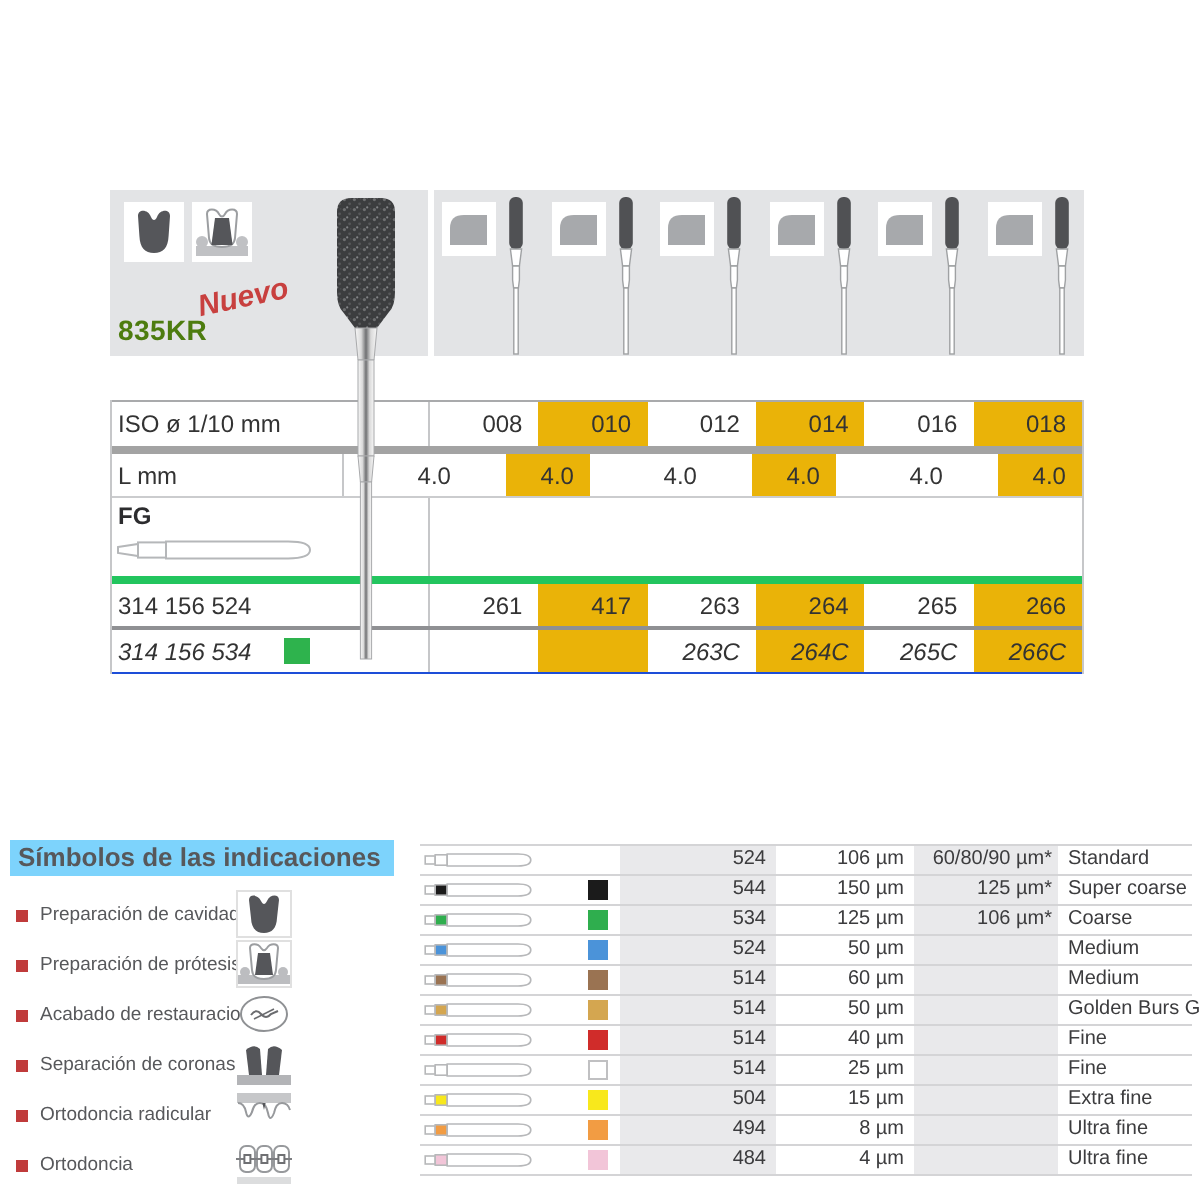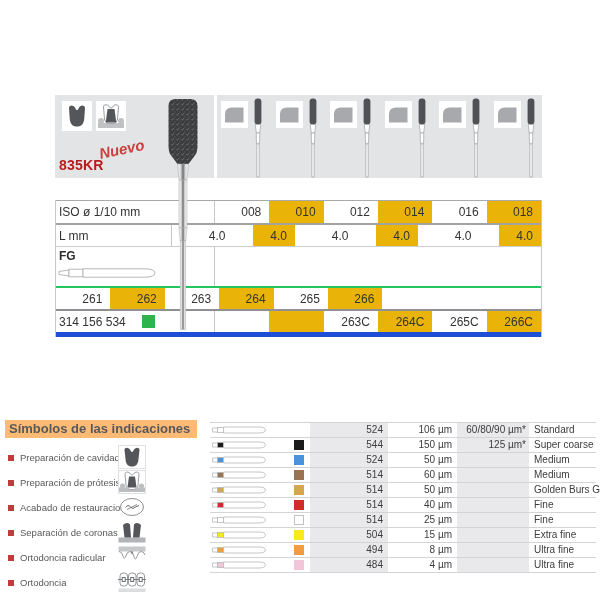--- a/index.html
+++ b/index.html
@@ -4,49 +4,49 @@
 <style>
   html,body{margin:0;padding:0;background:#fff;}
   .screen{position:relative;width:600px;height:600px;background:#ffffff;overflow:hidden;
           font-family:"Liberation Sans",sans-serif;color:#3a3a3c;}
 
   
   .pt{position:absolute;left:55px;top:88px;width:487px;height:246px;}
   .pt-header{position:absolute;left:0;top:7px;width:487px;height:83px;background:#e3e4e6;}
   .pt-header .vgap{position:absolute;left:159px;top:0;width:3px;height:83px;background:#fff;}
   .hicon{position:absolute;top:6px;width:30px;height:30px;}
-  .code-label{position:absolute;left:4px;top:62px;font-size:14px;font-weight:bold;color:#b91c1c;letter-spacing:0.2px;}
+  .code-label{position:absolute;left:4px;top:62px;font-size:14px;font-weight:bold;color:#4d7c0f;letter-spacing:0.2px;}
   .new-badge{position:absolute;left:46px;top:50px;font-size:15px;font-weight:bold;font-style:italic;
              color:#c8403f;transform:rotate(-12deg);transform-origin:left bottom;}
   .colhead{position:absolute;top:0;width:54px;height:83px;}
   .colhead .sq{position:absolute;left:6px;top:6px;width:27px;height:27px;background:#fff;}
   .colhead .bur{position:absolute;left:35px;top:3px;width:16px;height:80px;}
 
   .pt-rows{position:absolute;left:0;top:112px;width:487px;box-sizing:border-box;
            border-left:1px solid #c6c7c9;border-right:1px solid #c6c7c9;background:#fff;}
   .prow{display:flex;position:relative;}
-  .prow-iso{height:22px;border-top:1px solid #a9aaac;border-bottom:2px solid #a3a3a3;}
+  .prow-iso{height:22px;border-top:1px solid #a9aaac;border-bottom:4px solid #a3a3a3;}
   .prow-l{height:21px;border-bottom:1px solid #cbccce;gap:20px;}
-  .prow-fg{height:39px;border-bottom:2px solid #22c55e;}
+  .prow-fg{height:39px;border-bottom:4px solid #22c55e;}
   .prow-r1{height:21px;border-bottom:2px solid #8f9093;}
-  .prow-r2{height:21px;border-bottom:5px solid #1d4ed8;}
+  .prow-r2{height:21px;border-bottom:1px solid #1d4ed8;font-style:italic;}
   .plbl{width:159px;box-sizing:border-box;padding-left:3px;font-size:12px;color:#333;
         display:flex;align-items:center;border-right:1px solid #c6c7c9;position:relative;}
   .pc{width:54.4px;box-sizing:border-box;font-size:12px;color:#333;
       display:flex;align-items:center;justify-content:flex-end;padding-right:8px;}
   .pc.alt{background:#eab308;}
   .fg-lblwrap{display:block;padding-top:2px;}
   .fg-lbl{font-size:12px;font-weight:bold;color:#2c2c2e;}
   .fg-icon{position:absolute;left:2px;top:15px;width:100px;height:22px;}
   .green-sq{position:absolute;left:86px;top:4px;width:13px;height:13px;}
   .bigbur{position:absolute;left:111px;top:10px;width:34px;height:232px;z-index:3;}
 
   
   .sym{position:absolute;left:5px;top:420px;width:192px;}
-  .panel-title{background:#fdba74;color:#57585b;font-weight:bold;font-size:13px;
+  .panel-title{background:#7dd3fc;color:#57585b;font-weight:bold;font-size:13px;
                padding:1px 4px 2px 4px;white-space:nowrap;}
   .sym-items{position:relative;margin-top:7px;height:160px;}
   .sym-item{position:absolute;left:0;width:192px;height:25px;display:flex;align-items:center;}
   .bullet{width:6px;height:6px;background:#c03b3b;margin:0 6px 0 3px;flex:none;}
   .sym-label{font-size:9.5px;color:#57585b;}
   .sym-icon{position:absolute;left:113px;top:0px;width:28px;height:24px;}
 
   
   .grit{position:absolute;left:210px;top:420px;width:386px;}
   .grit-rows{position:relative;margin-top:2px;}
@@ -205,22 +205,23 @@
           </svg>
         </div>
         <div class="pc"></div>
           <div class="pc"></div>
         <div class="pc"></div>
           <div class="pc"></div>
         <div class="pc"></div>
           <div class="pc"></div>
       </div>
       <div class="prow prow-r1">
+        <div class="plbl">314 156 524</div>
         <div class="pc">261</div>
-        <div class="pc alt">262</div>
+        <div class="pc alt">417</div>
         <div class="pc">263</div>
         <div class="pc alt">264</div>
         <div class="pc">265</div>
         <div class="pc alt">266</div>
       </div>
       <div class="prow prow-r2">
         <div class="plbl">
           <span>314 156 534</span>
           <span class="green-sq" style="background-color: rgb(46, 179, 77);"></span>
         </div>
@@ -341,20 +342,34 @@
           </svg>
         <span class="csq" style="background-color: rgb(27, 27, 27);"></span>
         <span class="band band1"></span>
         <span class="gtxt gcode">544</span>
         <span class="gtxt gum">150 µm</span>
         <span class="band band2"></span>
         <span class="gtxt galt">125 µm*</span>
         <span class="gtxt glabel">Super coarse</span>
       </div>
 
+      <div class="grit-row">
+        <svg class="thumb" viewBox="0 0 54 10">
+            <rect x="0.6" y="3" width="5" height="4" fill="#fff" stroke="#b7b8ba" stroke-width="0.8"></rect>
+            <rect x="5.6" y="2.4" width="6" height="5.2" fill="#ffffff" stroke="#b7b8ba" stroke-width="0.8" style="fill: rgb(47, 174, 78);"></rect>
+            <path d="M11.6,2 L47,2 Q53.4,2 53.4,5 Q53.4,8 47,8 L11.6,8 Z" fill="#fff" stroke="#b7b8ba" stroke-width="0.8"></path>
+          </svg>
+        <span class="csq" style="background-color: rgb(47, 174, 78);"></span>
+        <span class="band band1"></span>
+        <span class="gtxt gcode">534</span>
+        <span class="gtxt gum">125 µm</span>
+        <span class="band band2"></span>
+        <span class="gtxt galt">106 µm*</span>
+        <span class="gtxt glabel">Coarse</span>
+      </div>
 
       <div class="grit-row">
         <svg class="thumb" viewBox="0 0 54 10">
             <rect x="0.6" y="3" width="5" height="4" fill="#fff" stroke="#b7b8ba" stroke-width="0.8"></rect>
             <rect x="5.6" y="2.4" width="6" height="5.2" fill="#ffffff" stroke="#b7b8ba" stroke-width="0.8" style="fill: rgb(75, 147, 217);"></rect>
             <path d="M11.6,2 L47,2 Q53.4,2 53.4,5 Q53.4,8 47,8 L11.6,8 Z" fill="#fff" stroke="#b7b8ba" stroke-width="0.8"></path>
           </svg>
         <span class="csq" style="background-color: rgb(75, 147, 217);"></span>
         <span class="band band1"></span>
         <span class="gtxt gcode">524</span>

